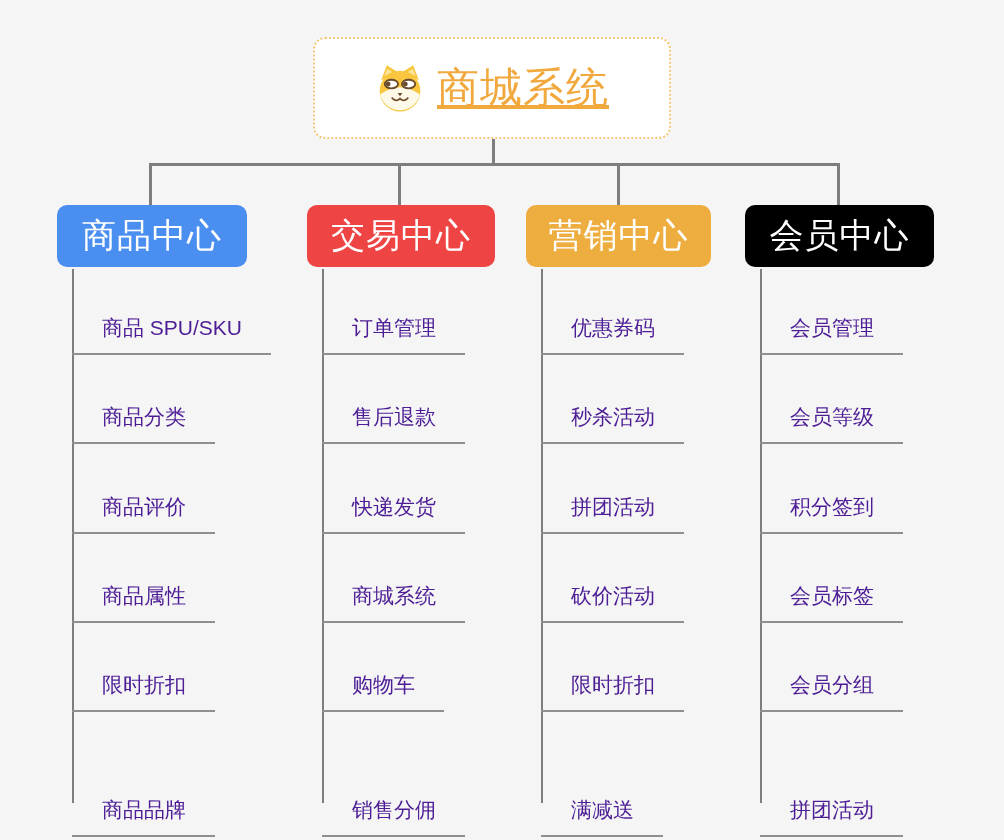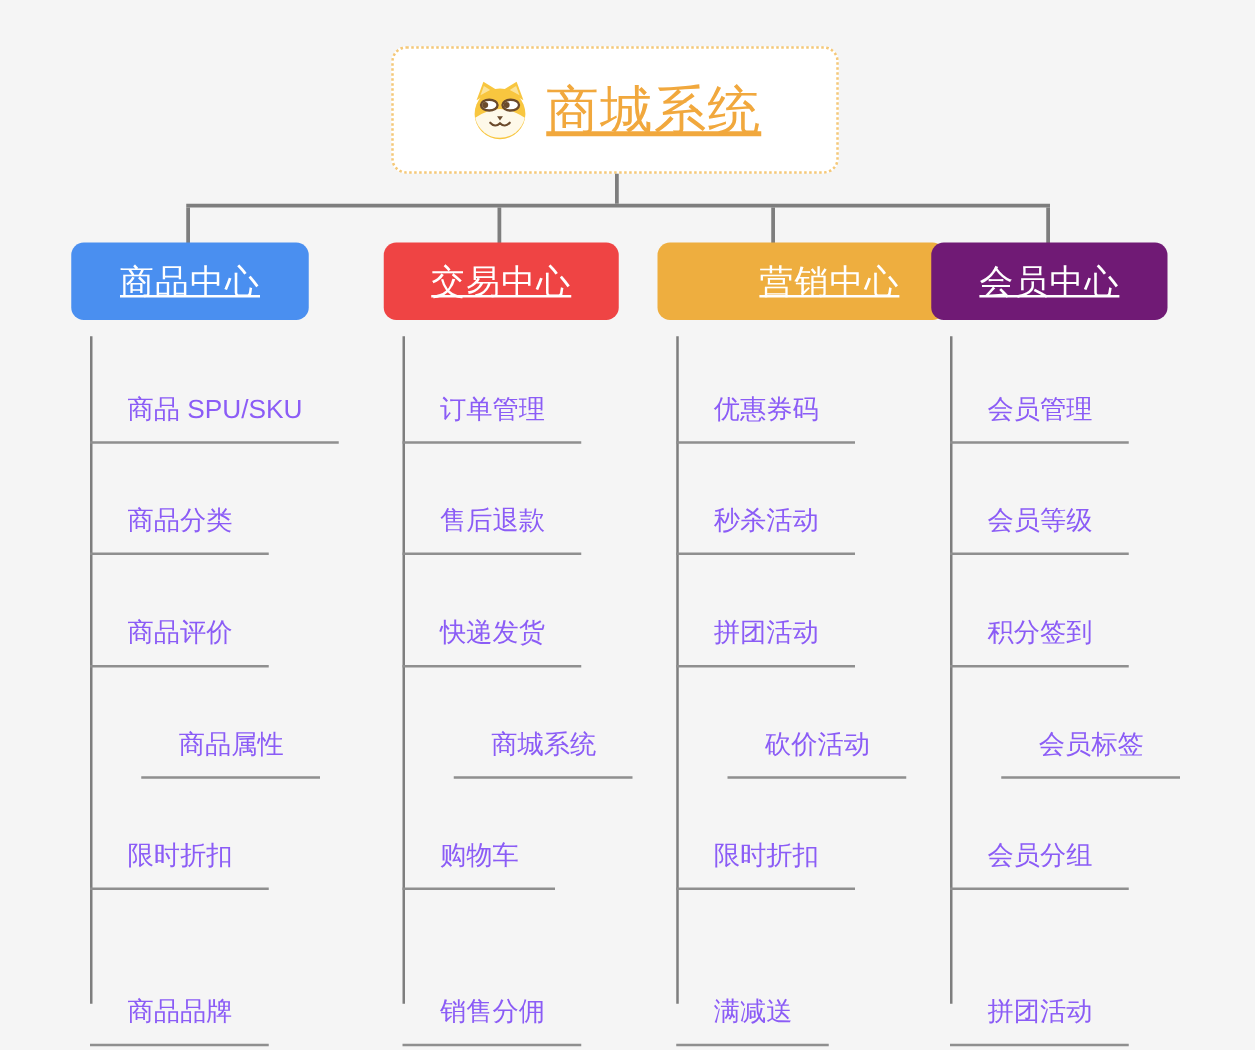--- a/index.html
+++ b/index.html
@@ -41,35 +41,34 @@
   .hbar        { left: 149px; top: 163px; width: 691px; height: 3px; }
   .drop        { top: 166px; width: 3px; height: 41px; }
   .drop-0 { left: 149px; }
   .drop-1 { left: 398px; }
   .drop-2 { left: 617px; }
   .drop-3 { left: 837px; }
 
   
   .branch-box {
     position: absolute;
-    top: 194px;
+    top: 205px;
     height: 62px;
     border-radius: 10px;
     display: flex;
     align-items: center;
     justify-content: center;
     color: #FFFFFF;
-    font-size: 27px;
+    font-size: 34px;
     letter-spacing: 1px;
     white-space: nowrap;
-    text-decoration: underline;
   }
   .branch-0 { left: 57px;  width: 190px; }
   .branch-1 { left: 307px; width: 188px; }
-  .branch-2 { left: 526px; width: 185px; padding-left: 45px; }
+  .branch-2 { left: 526px; width: 185px; }
   .branch-3 { left: 745px; width: 189px; }
 
   
   .trunk { position: absolute; top: 269px; width: 2px; height: 534px; background: #7E7E7E; }
   .trunk-0 { left: 72px; }
   .trunk-1 { left: 322px; }
   .trunk-2 { left: 541px; }
   .trunk-3 { left: 760px; }
 
   
@@ -79,27 +78,27 @@
   .col-2 { left: 541px; }
   .col-3 { left: 760px; }
 
   .leaf {
     position: absolute;
     left: 0;
     padding: 0 29px 9px 30px;
     border-bottom: 2px solid #8F8F8F;
     font-size: 21px;
     line-height: 32px;
-    color: #8b5cf6;
+    color: #4c1d95;
     white-space: nowrap;
   }
   .leaf:nth-child(1) { top: 312px; }
   .leaf:nth-child(2) { top: 401px; }
   .leaf:nth-child(3) { top: 491px; }
-  .leaf:nth-child(4) { top: 580px; margin-left: 41px; }
+  .leaf:nth-child(4) { top: 580px; }
   .leaf:nth-child(5) { top: 669px; }
   .leaf:nth-child(6) { top: 758px; margin-top: 36px; }
 </style>
 </head>
 <body>
 
 <div class="canvas">
 
   <div class="root-node">
     <span style="display:flex;">
@@ -124,21 +123,21 @@
   <div class="line root-drop"></div>
   <div class="line hbar"></div>
   <div class="line drop drop-0"></div>
   <div class="line drop drop-1"></div>
   <div class="line drop drop-2"></div>
   <div class="line drop drop-3"></div>
 
   <div class="branch-box branch-0" style="background: rgb(74, 143, 240);">商品中心</div>
   <div class="branch-box branch-1" style="background: #ef4444;">交易中心</div>
   <div class="branch-box branch-2" style="background: rgb(238, 174, 63);">营销中心</div>
-  <div class="branch-box branch-3" style="background: #701a75;">会员中心</div>
+  <div class="branch-box branch-3" style="background: #000000;">会员中心</div>
 
   <div class="trunk trunk-0"></div>
   <div class="trunk trunk-1"></div>
   <div class="trunk trunk-2"></div>
   <div class="trunk trunk-3"></div>
 
   <div class="leaf-col col-0">
     <div class="leaf">商品 SPU/SKU</div>
     <div class="leaf">商品分类</div>
     <div class="leaf">商品评价</div>

